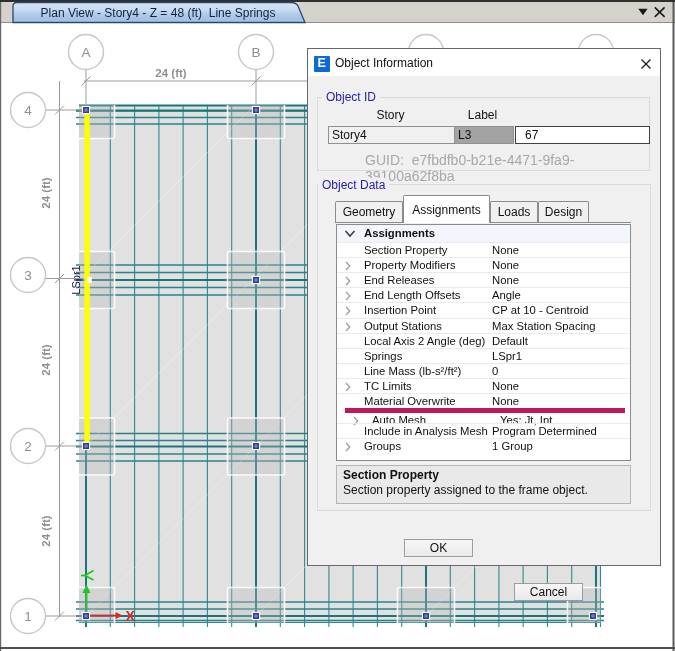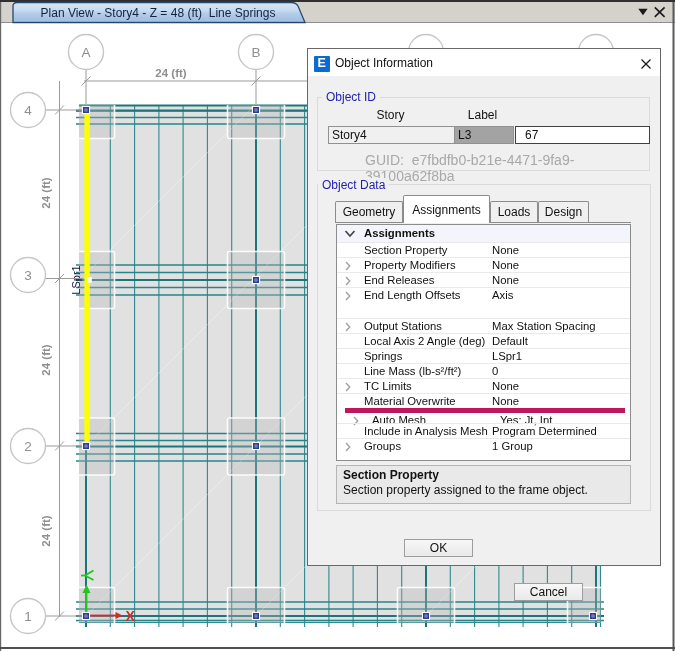--- a/index.html
+++ b/index.html
@@ -276,21 +276,28 @@
           <polyline points="1,1 4.8,5 1,9" fill="none" stroke="#9e9e9e" stroke-width="1.3"></polyline>
         </svg>
       <span class="abs" style="left:27px;top:1px;">End Releases</span>
       <span class="abs" style="left:155px;top:1px;">None</span>
     </div>
     <div class="abs" style="left:0;top:62.3px;width:293px;height:15.1px;border-top:1px solid #eaeaea;text-align:right;">
       <svg class="abs" style="left:8px;top:3px;" width="6" height="10" viewBox="0 0 6 10">
           <polyline points="1,1 4.8,5 1,9" fill="none" stroke="#9e9e9e" stroke-width="1.3"></polyline>
         </svg>
       <span class="abs" style="left:27px;top:1px;">End Length Offsets</span>
-      <span class="abs" style="left:155px;top:1px;">Axis</span>
+      <span class="abs" style="left:155px;top:1px;">Angle</span>
+    </div>
+    <div class="abs" style="left:0;top:77.4px;width:293px;height:15.1px;border-top:1px solid #eaeaea;">
+      <svg class="abs" style="left:8px;top:3px;" width="6" height="10" viewBox="0 0 6 10">
+          <polyline points="1,1 4.8,5 1,9" fill="none" stroke="#9e9e9e" stroke-width="1.3"></polyline>
+        </svg>
+      <span class="abs" style="left:27px;top:1px;">Insertion Point</span>
+      <span class="abs" style="left:155px;top:1px;">CP at 10 - Centroid</span>
     </div>
     <div class="abs" style="left:0;top:92.5px;width:293px;height:15.1px;border-top:1px solid #eaeaea;">
       <svg class="abs" style="left:8px;top:3px;" width="6" height="10" viewBox="0 0 6 10">
           <polyline points="1,1 4.8,5 1,9" fill="none" stroke="#9e9e9e" stroke-width="1.3"></polyline>
         </svg>
       <span class="abs" style="left:27px;top:1px;">Output Stations</span>
       <span class="abs" style="left:155px;top:1px;">Max Station Spacing</span>
     </div>
     <div class="abs" style="left:0;top:107.6px;width:293px;height:15.1px;border-top:1px solid #eaeaea;">
       <span class="abs" style="left:27px;top:1px;">Local Axis 2 Angle (deg)</span>

